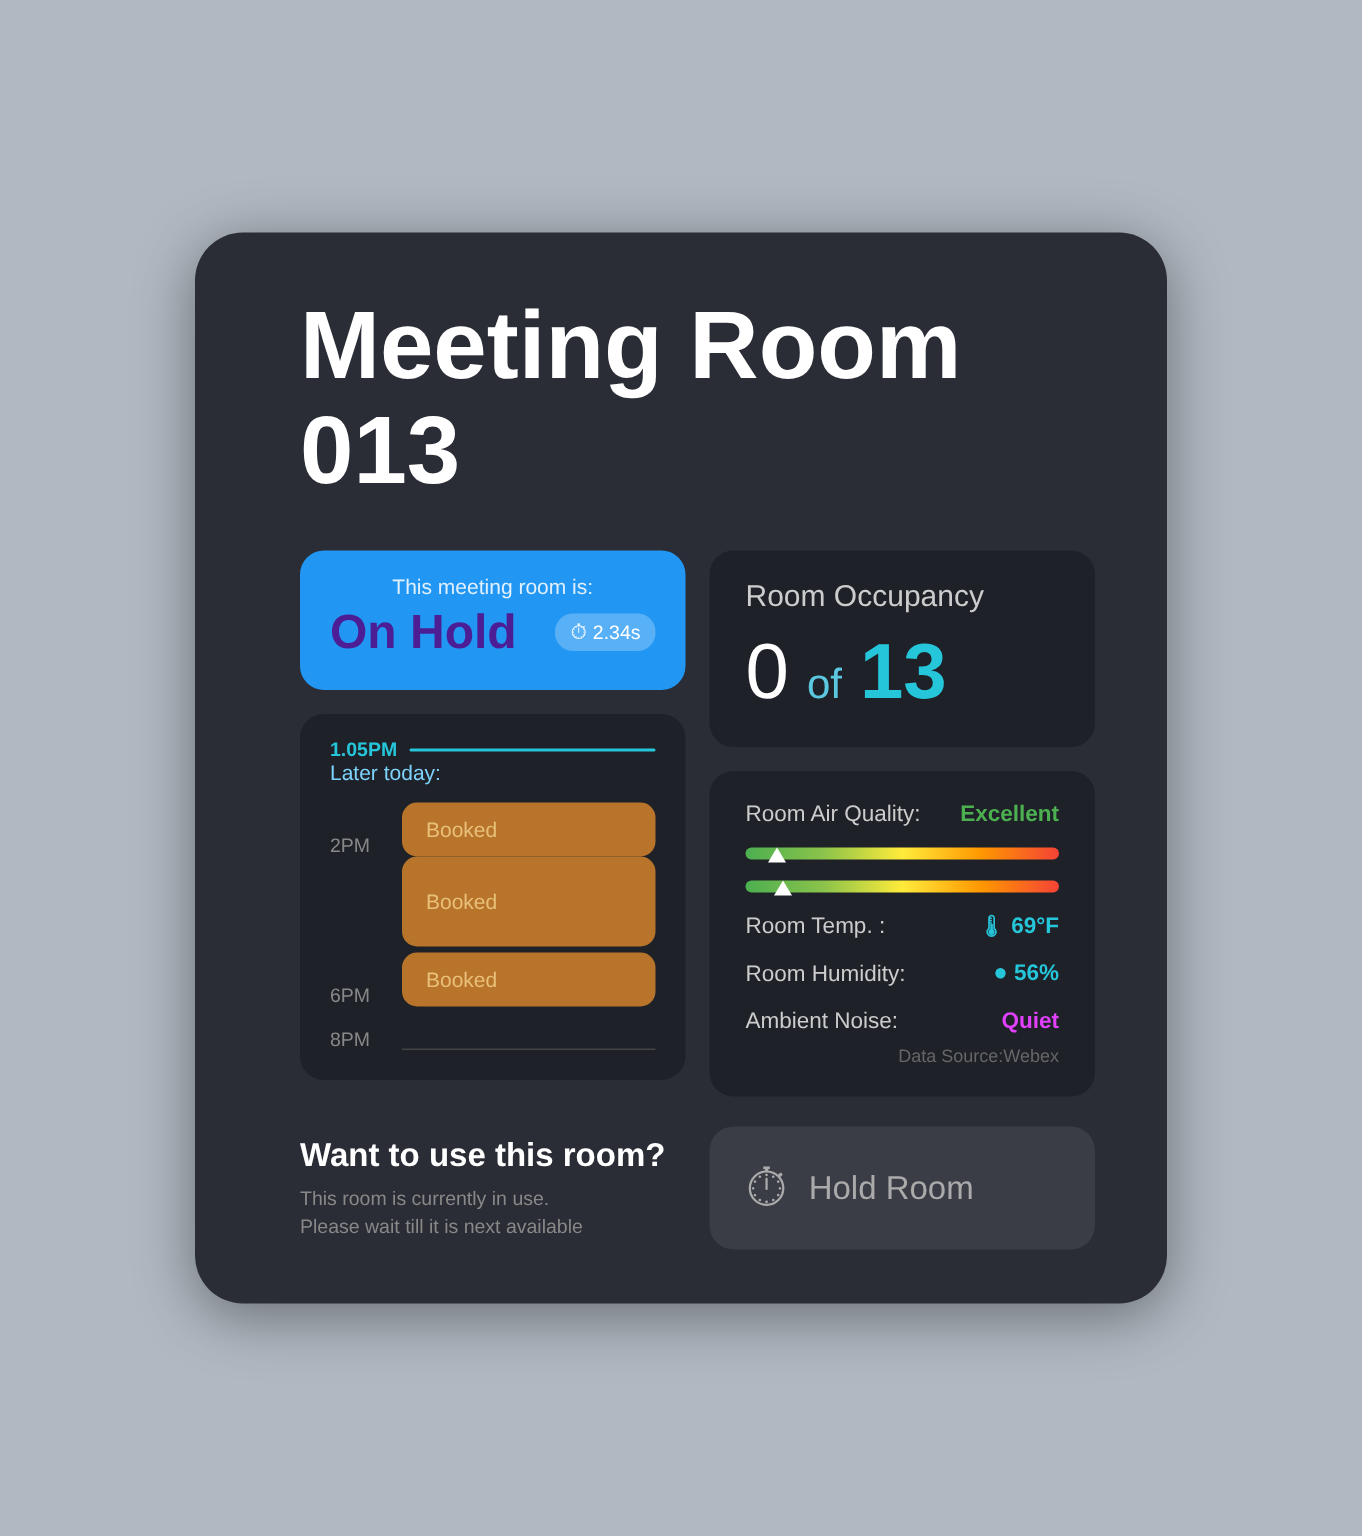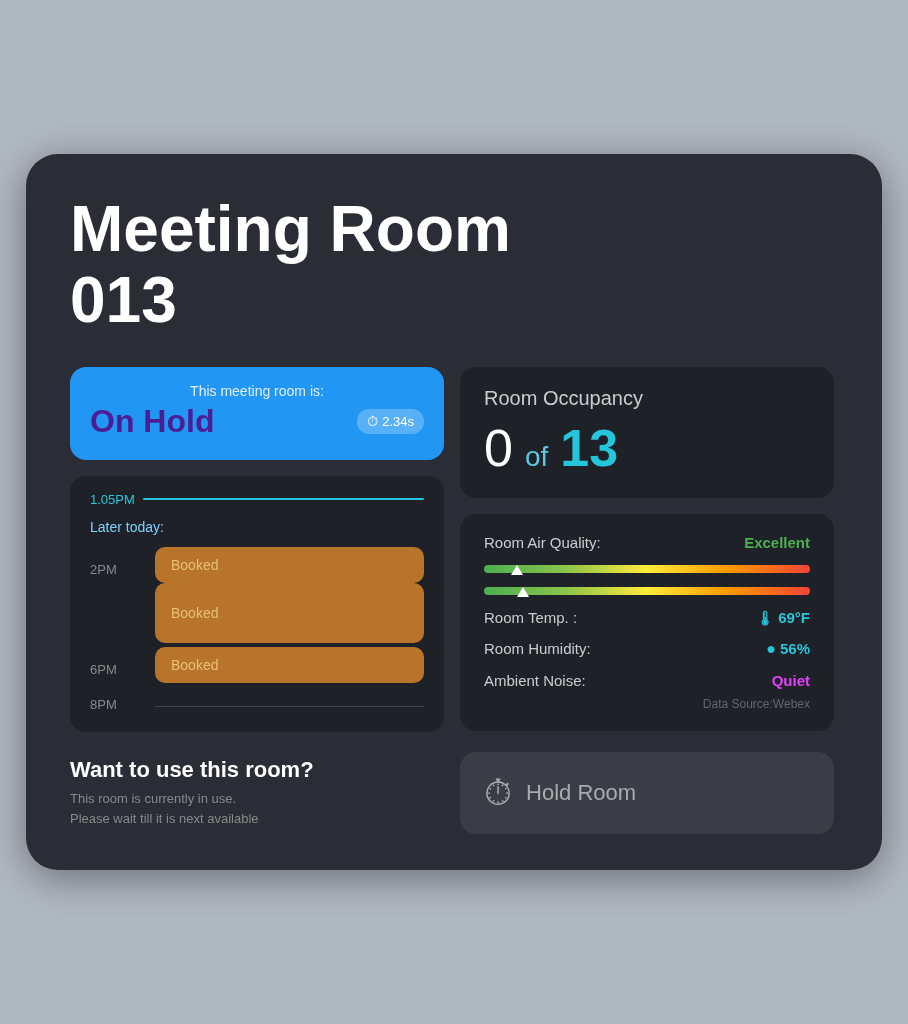--- a/index.html
+++ b/index.html
@@ -7,22 +7,22 @@
       background: #b0b8c1;
       display: flex;
       align-items: center;
       justify-content: center;
       min-height: 100vh;
       font-family: -apple-system, BlinkMacSystemFont, 'Segoe UI', Helvetica, Arial, sans-serif;
     }
     .card {
       background: #2a2d35;
       border-radius: 32px;
-      width: 856px;
-      padding: 40px 48px 36px 44px;
+      width: 648px;
+      padding: 40px 48px 36px 70px;
       box-shadow: 0 8px 40px rgba(0,0,0,0.4);
     }
     .room-title {
       color: #ffffff;
       font-size: 64px;
       font-weight: 700;
       line-height: 1.1;
       margin-bottom: 32px;
     }
     .main-grid {
@@ -69,44 +69,43 @@
     }
     .schedule-card {
       background: #1e2128;
       border-radius: 16px;
       padding: 16px 20px;
       margin-top: 16px;
     }
     .current-time {
       color: #26c6da;
       font-size: 13px;
-      font-weight: 400;
+      font-weight: 700;
       display: flex;
       align-items: center;
       gap: 8px;
-      margin-bottom: 12px;
     }
     .time-line {
       flex: 1;
       height: 2px;
       background: #26c6da;
       border-radius: 1px;
     }
     .later-label {
       color: #7dd3fc;
       font-size: 14px;
       margin-bottom: 12px;
     }
     .schedule-list {
       position: relative;
     }
     .schedule-item {
       display: flex;
-      align-items: center;
-      gap: 29px;
+      align-items: flex-end;
+      gap: 12px;
       margin-bottom: 4px;
     }
     .time-label {
       color: #888;
       font-size: 13px;
       min-width: 36px;
       padding-top: 10px;
     }
     .booking-block {
       flex: 1;

